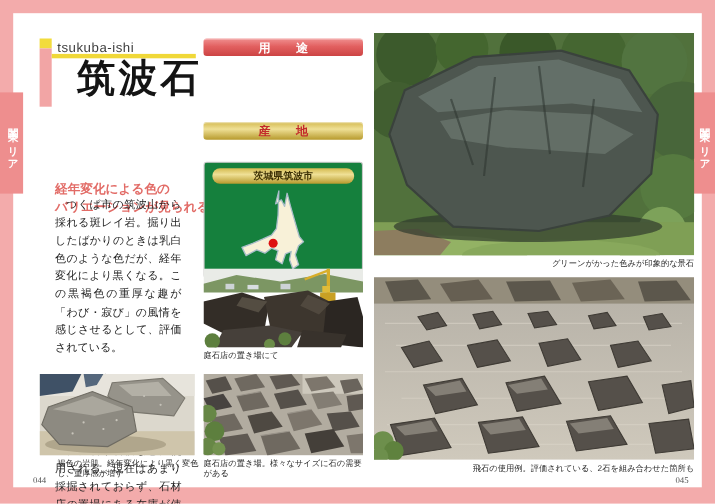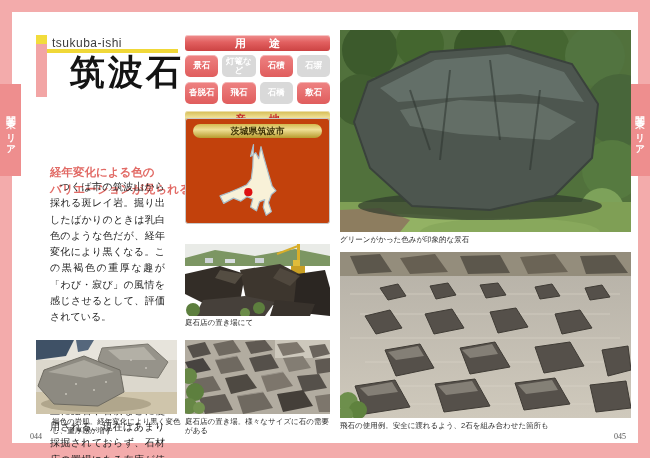--- a/index.html
+++ b/index.html
@@ -33,30 +33,30 @@
   #usage-header{top:35px;background:linear-gradient(180deg,#f09090 0%,#e26060 45%,#cc4343 100%);color:#fff;
     box-shadow:inset 0 1px 0 rgba(255,255,255,.5);}
   #origin-header{top:111px;background:linear-gradient(180deg,#d4ba50 0%,#efe096 40%,#b79a2d 100%);color:#c32b2b;
     box-shadow:inset 0 1px 0 rgba(255,255,255,.5);}
   #usage-grid{position:absolute;left:185px;top:55px;width:145px;
     display:grid;grid-template-columns:repeat(4,1fr);gap:5px 4px;}
   .chip{height:22px;border-radius:5px;background:#d9d9d9;color:#fff;font-weight:bold;font-size:8.5px;
     display:flex;align-items:center;justify-content:center;text-align:center;line-height:1.1;padding:0 1px;}
   .chip.on{background:linear-gradient(180deg,#ee8282 0%,#e05d5d 100%);box-shadow:inset 0 1px 0 rgba(255,255,255,.4);}
   
-  #map-box{position:absolute;left:185px;top:118px;width:145px;height:106px;background:#c2410c;
+  #map-box{position:absolute;left:185px;top:147px;width:145px;height:106px;background:#15803d;
     border:1px solid #c9c9c9;border-radius:3px;box-sizing:border-box;}
   #map-banner{position:absolute;left:7px;top:5px;right:7px;height:14px;border-radius:7px;
     background:linear-gradient(180deg,#d4ba50 0%,#efe096 40%,#b79a2d 100%);
     color:#3e3206;font-size:9px;font-weight:bold;display:flex;align-items:center;justify-content:center;}
   #map-svg{position:absolute;left:12px;top:21px;width:120px;height:82px;}
   
   .photo{position:absolute;display:block;}
   .caption{position:absolute;font-size:7.5px;color:#2a2a2a;line-height:1.2;}
-  .caption.right{text-align:left;}
+  .caption.right{text-align:right;}
   
   .pagenum{position:absolute;top:432px;font-size:8px;color:#555;font-family:Liberation Serif, serif;}
   #pagenum-left{left:30px;}
   #pagenum-right{right:24px;}
 </style>
 </head>
 <body>
 
 <div id="page">
   <div id="paper"></div>
@@ -73,30 +73,20 @@
     <div>経年変化による色の</div>
     <div>バリエーションが見られる</div>
   </div>
 
   <div id="body-text">
     <p>つくば市の筑波山から採れる斑レイ岩。掘り出したばかりのときは乳白色のような色だが、経年変化により黒くなる。この黒褐色の重厚な趣が「わび・寂び」の風情を感じさせるとして、評価されている。</p>
     <p>明治神宮内苑の造営ではじめて庭石として使われて以来、関東で多く用いられている。造園では主に庭石や石積などに使用される。現在はあまり採掘されておらず、石材店の置場にある在庫が使用されている状況でたいへん貴重となっている。</p>
   </div>
 
   <div class="sec-header" id="usage-header">用 途</div>
-  <div id="usage-grid">
-    <div class="chip on">景石</div>
-    <div class="chip">灯篭など</div>
-    <div class="chip on">石積</div>
-    <div class="chip">石塀</div>
-    <div class="chip on">沓脱石</div>
-    <div class="chip on">飛石</div>
-    <div class="chip">石橋</div>
-    <div class="chip on">敷石</div>
-  </div>
 
   <div class="sec-header" id="origin-header">産 地</div>
   <div id="map-box">
     <div id="map-banner">茨城県筑波市</div>
     <svg id="map-svg" viewBox="0 0 120 110">
       <polygon points="54,6 50,22 57,17 61,25 64,9 68,24 72,38 76,52 79,62 84,68 78,73 74,84 78,96 71,101 67,90 69,80 62,83 58,95 50,90 53,79 45,76 37,82 27,78 14,85 9,75 22,70 34,65 45,60 51,52 53,36" fill="#f8f1d8" stroke="#a9bdc9" stroke-width="1.6" stroke-linejoin="round"></polygon>
       <circle cx="47" cy="70" r="5.5" fill="#dd1111"></circle>
     </svg>
   </div>
 
@@ -243,17 +233,17 @@
       <polygon points="48,100 78,94 84,104 56,108"></polygon>
         <polygon points="122,98 152,92 158,102 130,106"></polygon>
         <polygon points="20,136 52,130 58,140 28,144"></polygon>
         <polygon points="98,134 132,129 138,139 106,143"></polygon>
         <polygon points="178,133 212,128 218,138 186,142"></polygon>
     </g>
     <circle cx="8" cy="150" r="10" fill="#6d8f4c"></circle>
       <circle cx="18" cy="158" r="9" fill="#5f823e"></circle>
       <circle cx="5" cy="163" r="8" fill="#6d8f4c"></circle>
   </svg>
-  <div class="caption right" style="left:340px;top:421px;width:291px">飛石の使用例。安全に渡れるよう、2石を組み合わせた箇所も</div>
+  <div class="caption right" style="left:340px;top:421px;width:291px">飛石の使用例。評価されている、2石を組み合わせた箇所も</div>
 
   <div class="pagenum" id="pagenum-left">044</div>
   <div class="pagenum" id="pagenum-right">045</div>
 </div>
 
 </body></html>

